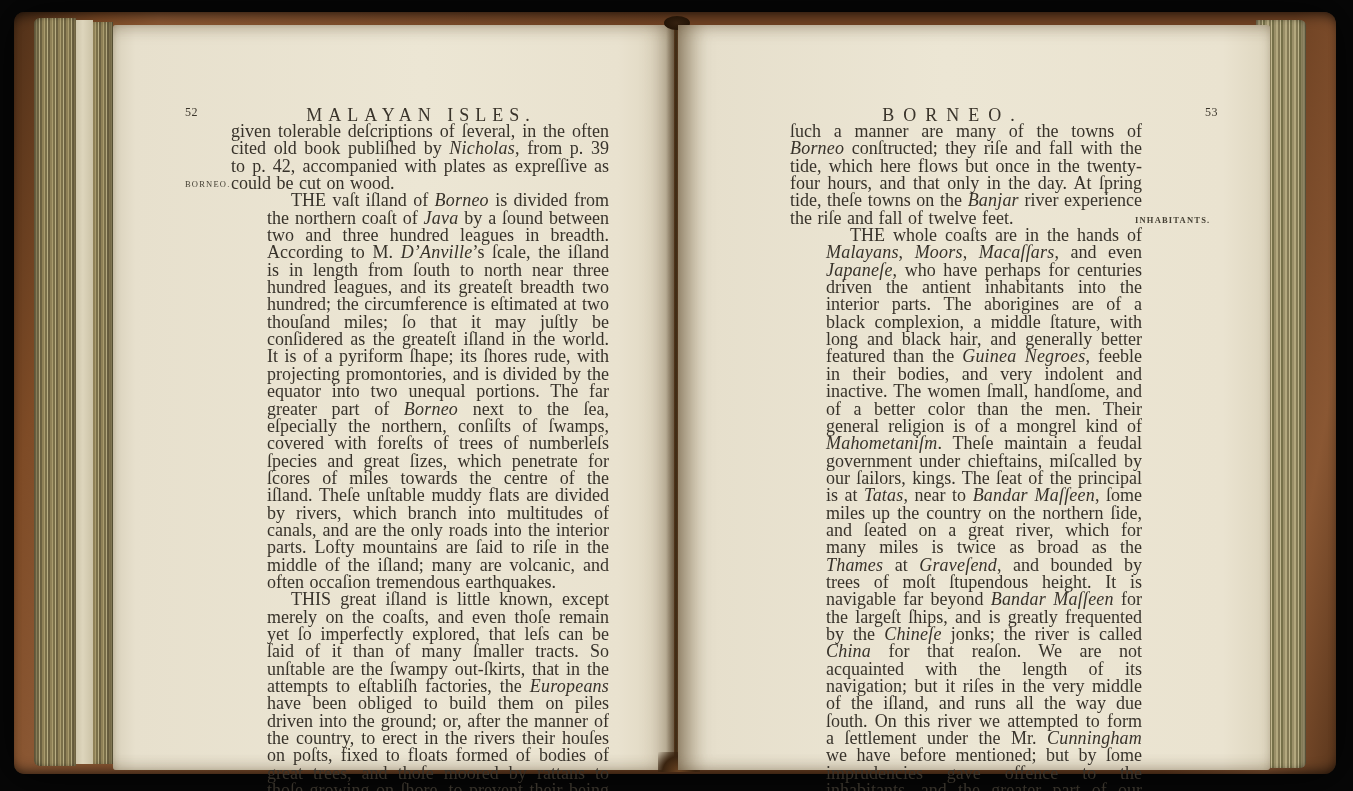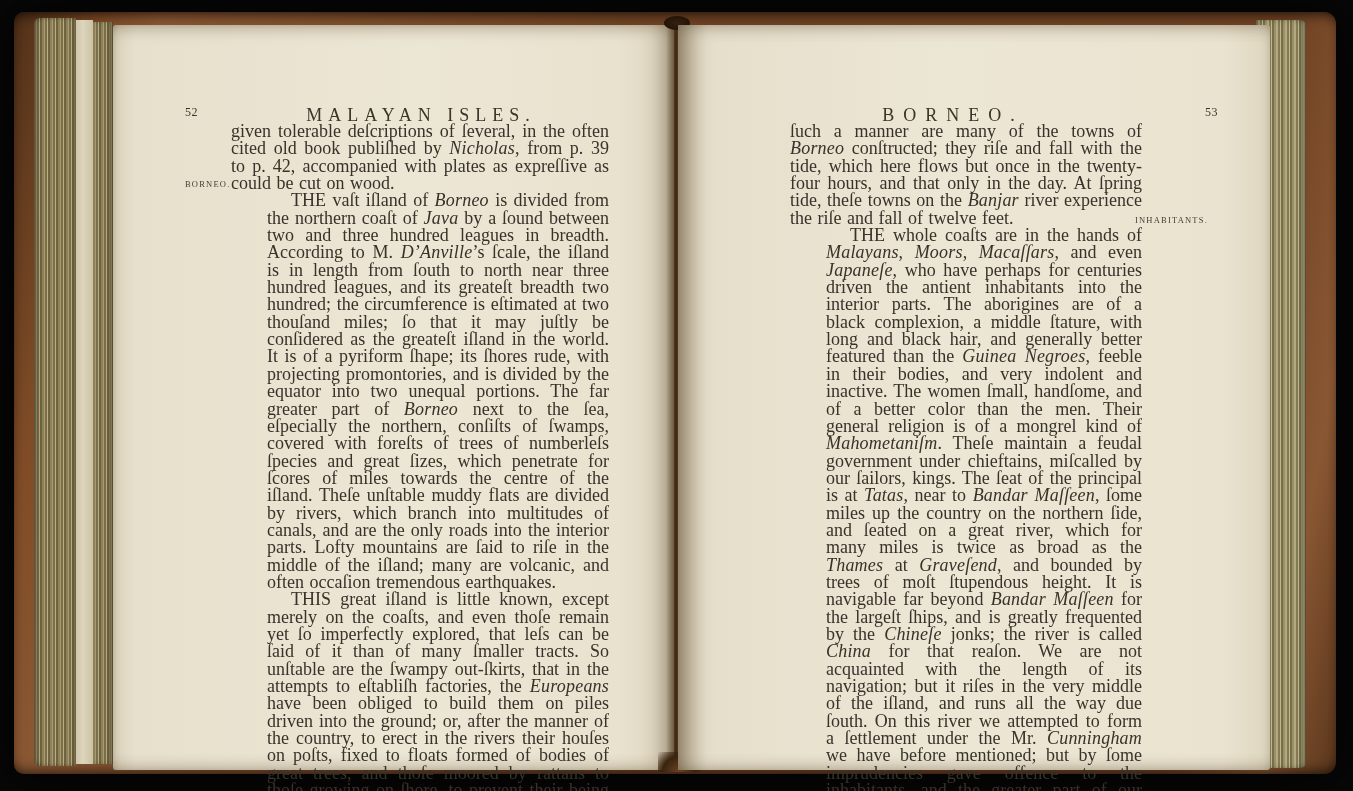--- a/index.html
+++ b/index.html
@@ -82,21 +82,21 @@
   .catchline{display:flex;justify-content:space-between;margin-top:1px;}
   .catchline.right-only{justify-content:flex-end;}
   .signature{padding-left:78px;}
 
   
   .pn-left{left:72px;top:80px;}
   .pn-right{left:507px;top:80px;margin-left:20px;}
   .rh-left-pos{left:308px;top:80px;}
   .rh-right-pos{left:275px;top:80px;}
   .mn-left{left:72px;top:154px;}
-  .mn-right{left:457px;top:190px;}
+  .mn-right{left:457px;top:190px;font-weight:bold;}
 </style>
 </head>
 <body>
 
 <div class="stage">
   <div class="book">
 
     <div class="fore-edge fe-left-a"></div>
     <div class="fe-strip"></div>
     <div class="fore-edge fe-left-b"></div>

